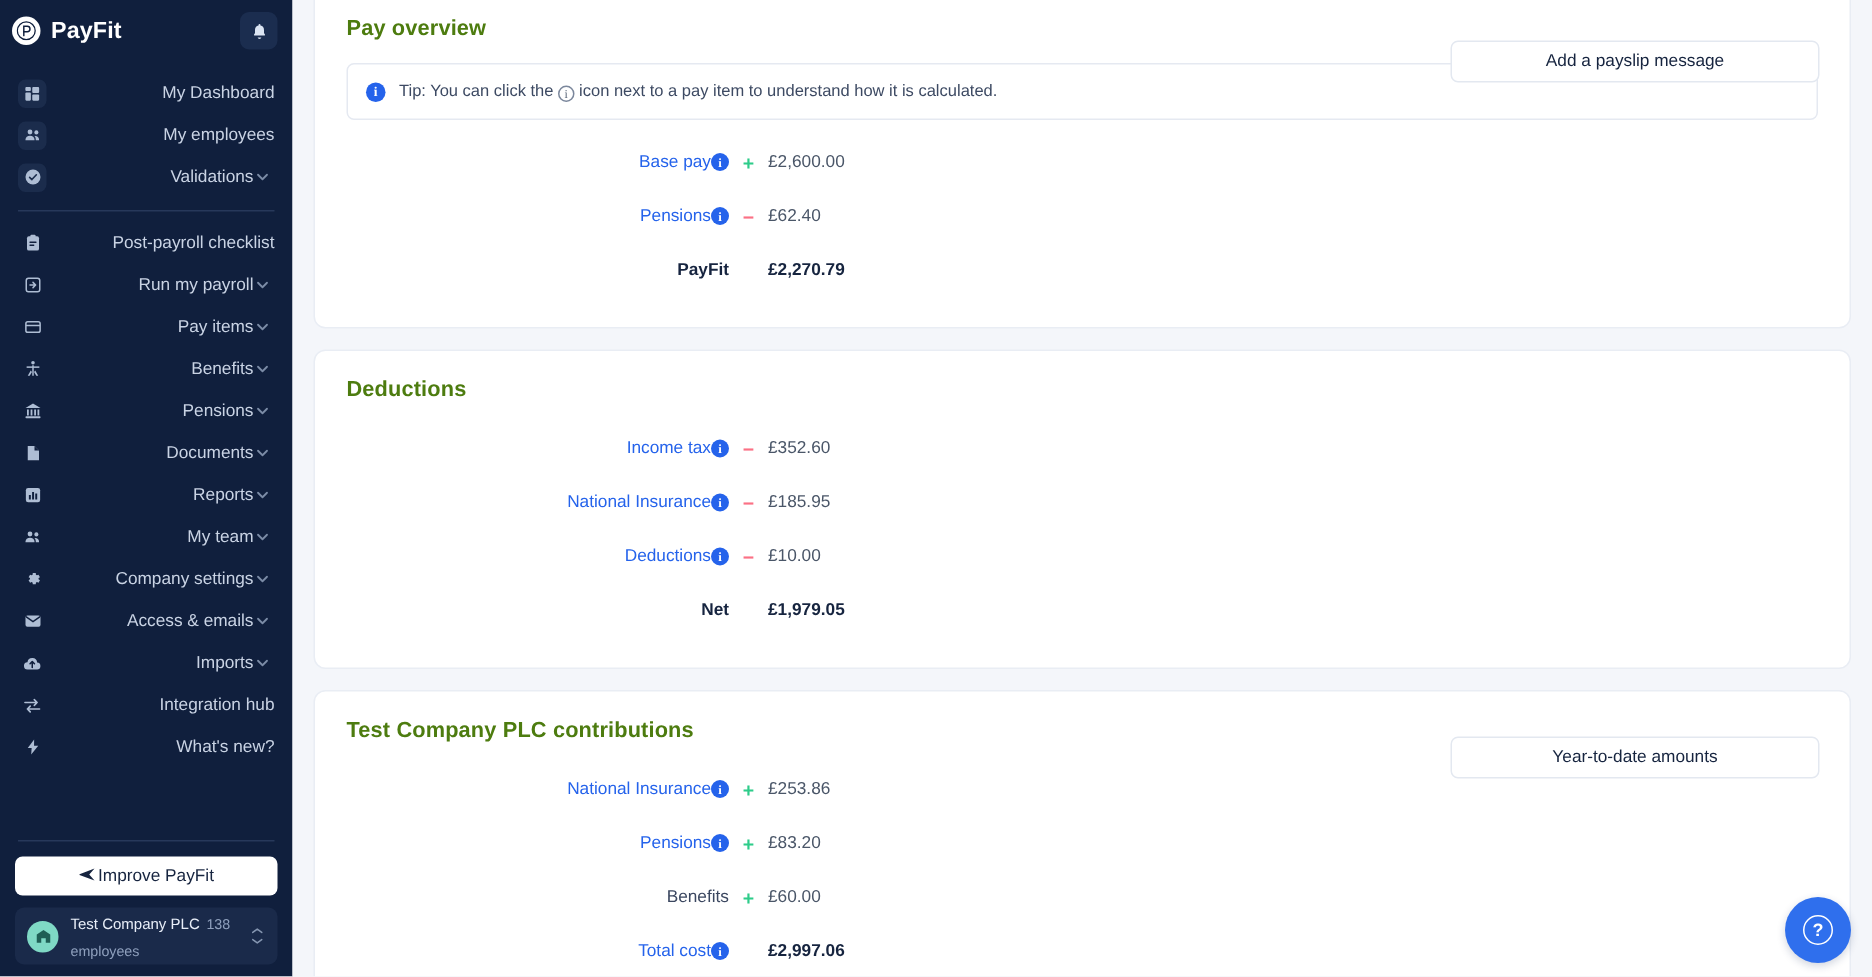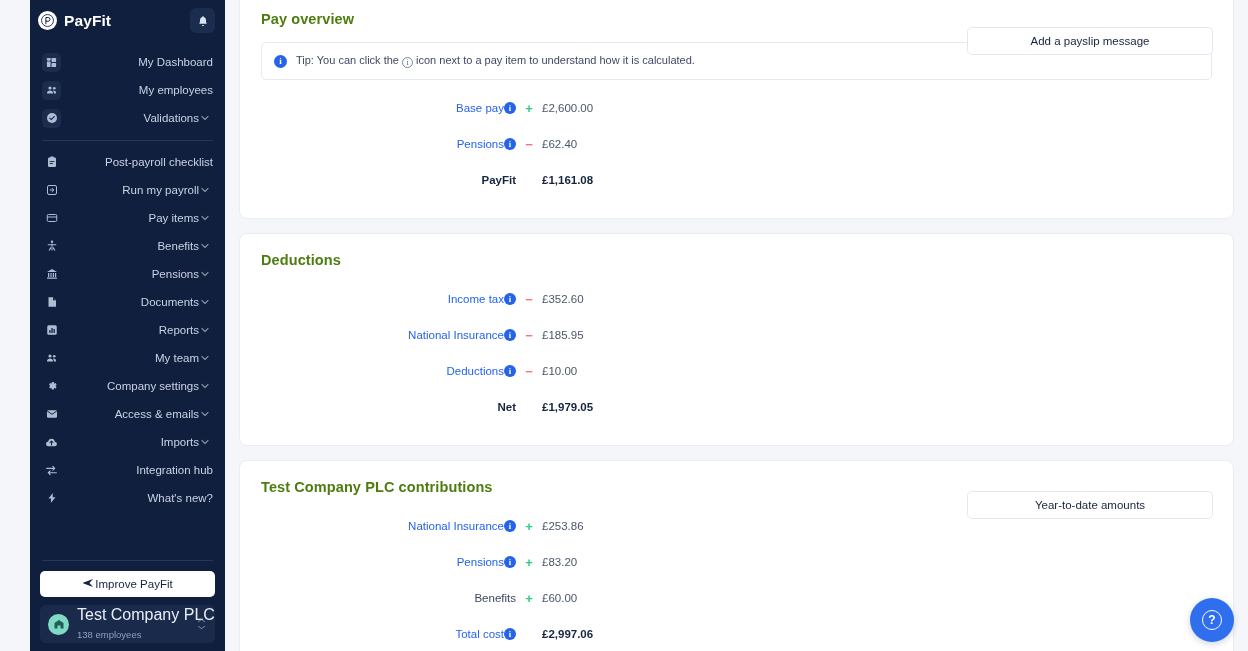--- a/index.html
+++ b/index.html
@@ -2,21 +2,21 @@
 <html><head>
 <meta charset="utf-8">
 <style>
   * { box-sizing: border-box; margin: 0; padding: 0; }
   html, body {
     width: 1248px; height: 651px;
     overflow: hidden;
     font-family: "Liberation Sans", sans-serif;
     background: #f4f6fa;
   }
-  .app { display: flex; width: 1248px; height: 651px; padding-left: 30px; }
+  .app { display: flex; width: 1248px; height: 651px; }
 
   
   .sidebar {
     width: 195px; height: 651px;
     background: #101f3d;
     display: flex; flex-direction: column;
     flex: 0 0 195px;
     position: relative;
     overflow: hidden;
   }
@@ -76,21 +76,21 @@
     background: #1a2a4a;
     display: flex; align-items: center; gap: 8px;
     padding: 0 8px; cursor: pointer;
   }
   .company-avatar {
     width: 21px; height: 21px; border-radius: 50%;
     background: #7fd9c5; flex: 0 0 21px;
     display: flex; align-items: center; justify-content: center;
   }
   .company-text { flex: 1 1 auto; min-width: 0; }
-  .company-name { color: #e8eef8; font-size: 16px; line-height: 13px; white-space: nowrap; overflow: hidden; text-overflow: ellipsis; }
+  .company-name { color: #e8eef8; font-size: 10px; line-height: 13px; white-space: nowrap; overflow: hidden; text-overflow: ellipsis; }
   .company-sub { color: #8fa0bd; font-size: 9.5px; line-height: 12px; }
   .updown { width: 12px; flex: 0 0 12px; display: flex; flex-direction: column; align-items: center; gap: 2px; opacity: .8; }
 
   
   .main {
     flex: 1 1 auto; height: 651px;
     background: #f4f6fa;
     padding: 0 14px;
     overflow: hidden;
     position: relative;
@@ -504,21 +504,21 @@
             <span class="lbl-text">Pensions</span>
             <span class="info-dot">i</span>
           </span>
           <span class="row-sign sign-minus">−</span>
           <span class="row-amount">£62.40</span>
         </div>
 
         <div class="row total-row">
           <span class="row-label total">PayFit</span>
           <span class="row-sign"></span>
-          <span class="row-amount">£1,161.08</span>
+          <span class="row-amount">£2,270.79</span>
         </div>
       </div>
     </section>
 
     <section class="card">
       <h2 class="card-title">Deductions</h2>
 
       <div class="rows" style="margin-top:13px;">
         <div class="row">
           <span class="row-label link">

